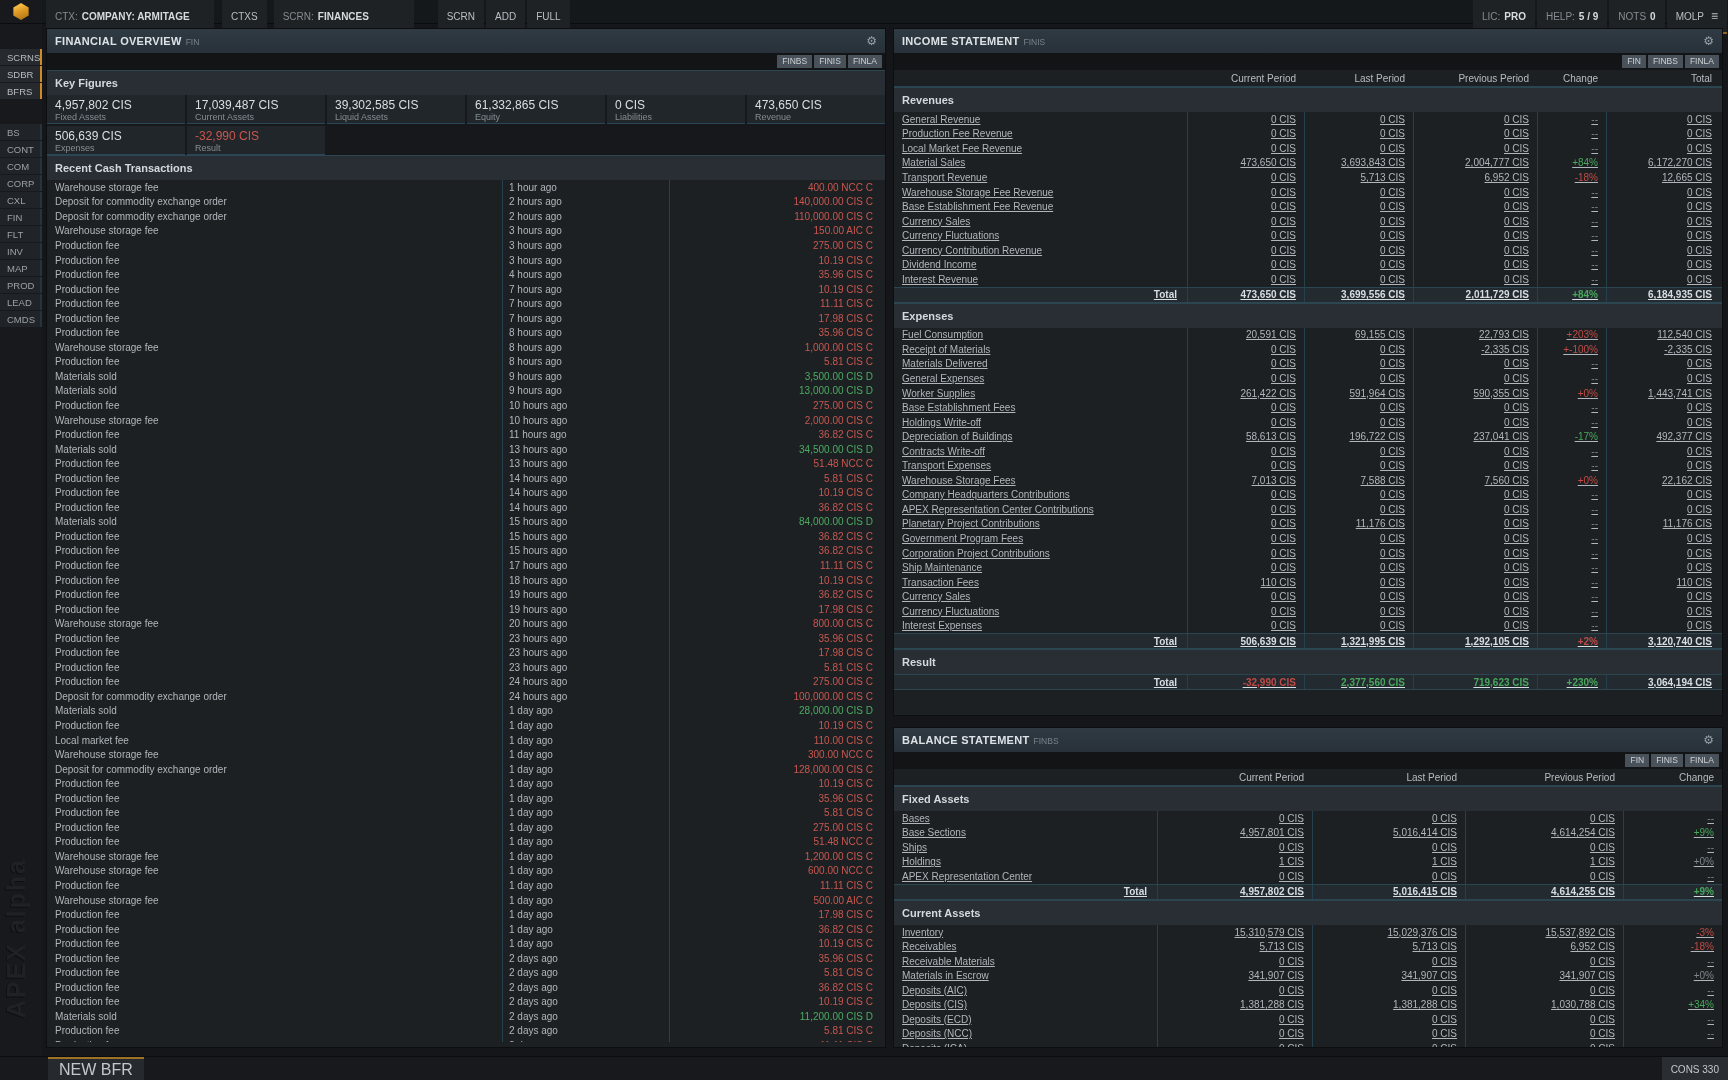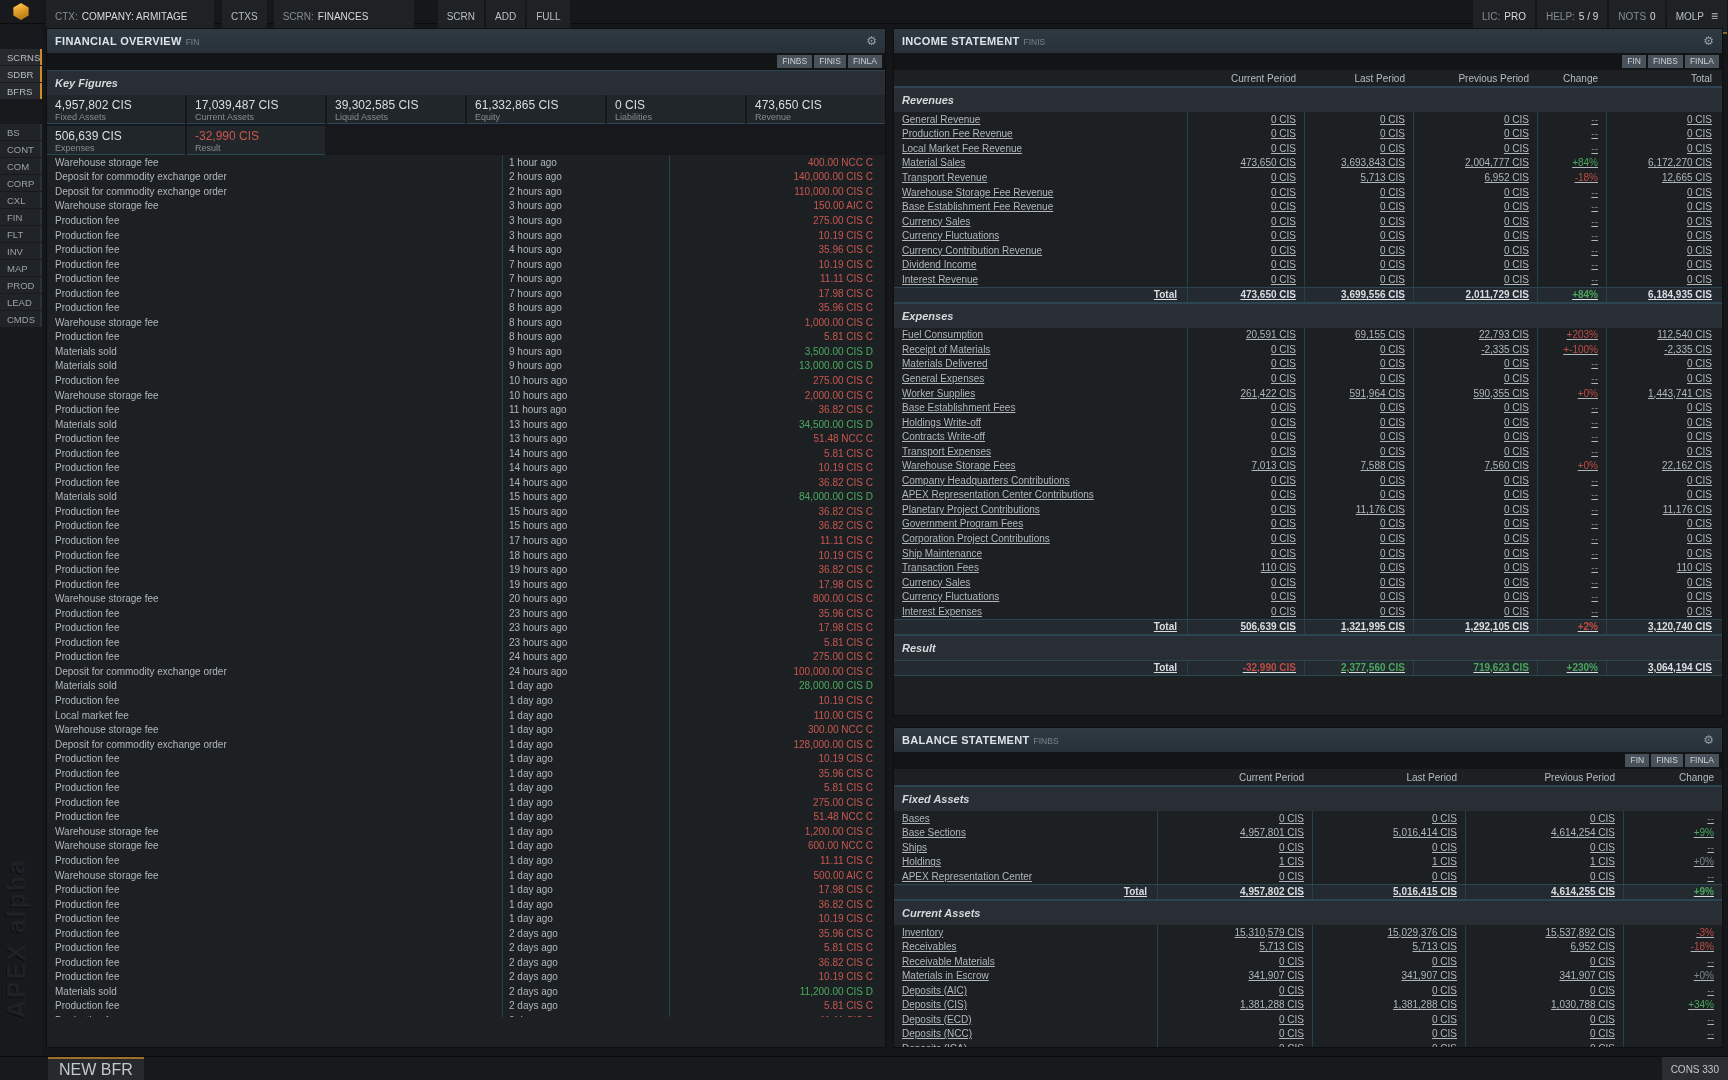--- a/index.html
+++ b/index.html
@@ -11,21 +11,21 @@
   #topbar { top:0; left:0; width:1728px; height:24px; background:#15181b;
     display:flex; align-items:stretch; border-bottom:1px solid #0a0c0e; }
   #logo-cell { width:42px; background:#17191c; display:flex; align-items:center; justify-content:center; }
   .logo-hex { width:17px; height:17px; background:linear-gradient(160deg,#f6bc45 20%,#e09b26 45%,#b97d18 80%);
     clip-path:polygon(50% 0,95% 27%,95% 73%,50% 100%,5% 73%,5% 27%); }
   .tb-cell { display:flex; align-items:center; gap:4px; padding:16px 9px; margin:0 1px;
     background:#1e2225; font-size:10px; white-space:nowrap; }
   .tb-cell.blue { border-bottom:2px solid #2d5a74; }
   .tb-cell.orange { border-bottom:2px solid #8a6526; }
   .tb-pre { color:#858c92; }
-  .tb-val { color:#d7dbde; font-weight:normal; }
+  .tb-val { color:#d7dbde; font-weight:bold; }
   .tb-btn { color:#b9bfc4; }
   .tb-gap { width:22px; }
   .tb-right { margin-left:auto; display:flex; align-items:stretch; }
   .menu-glyph { color:#b9bfc4; font-size:12px; margin-left:3px; }
 
   
   #sidebar { top:24px; left:0; width:42px; height:1032px; background:#17191c; padding-top:25px; }
   .sb-item { height:16px; margin-bottom:1px; display:flex; align-items:center; padding-left:7px;
     font-size:9.5px; color:#9aa1a6; background:#202428; border-right:2px solid #27343c; }
   .sb-item.hot { background:#26292d; border-right:2px solid #d08a26; color:#b7bdc2; }
@@ -47,21 +47,21 @@
   .panel { background:#1c2023; border:1px solid #0c0e10; overflow:hidden; }
   .p-titlebar { height:24px; background:linear-gradient(#2f3a42,#28313a);
     display:flex; align-items:center; padding:0 8px; }
   .p-title { font-size:11px; font-weight:bold; color:#dde2e6; letter-spacing:.3px; }
   .p-code { font-size:8.5px; color:#78828b; margin-left:4px; margin-top:2px; }
   .gear { margin-left:auto; color:#95a1a9; font-size:12px; line-height:1; }
   .p-subbar { height:17px; background:#121416; display:flex; justify-content:flex-end;
     align-items:center; gap:2px; padding:0 3px; }
   .subbtn { background:#49525a; color:#ccd1d5; font-size:8.5px; padding:2px 5px; line-height:1; }
   .sec-hdr { height:19px; background:#282e33; border-top:1px solid #2b4551;
-    display:flex; align-items:center; padding:12px 8px; font-size:11px; font-weight:bold; color:#d4d9dd;font-style:italic; }
+    display:flex; align-items:center; padding:12px 8px; font-size:11px; font-weight:bold; color:#d4d9dd; }
 
   
   #kf-grid { display:grid; grid-template-columns:repeat(6,1fr); grid-auto-rows:29px;
     gap:2px; background:#16181b; }
   .kf-cell { background:#21262a; padding:3px 8px 0; border-bottom:1px solid #2b4757; }
   .kf-val { font-size:12px; color:#dadfe3; line-height:1.2; }
   .kf-lbl { font-size:9px; color:#868d93; }
 
   
   .t-colhdr { display:flex; height:17px; align-items:center; font-size:10px;
@@ -262,20 +262,23 @@
       <div class="kf-cell">
         <div class="kf-val">506,639 CIS</div>
         <div class="kf-lbl">Expenses</div>
       </div>
 
       <div class="kf-cell">
         <div class="kf-val neg">-32,990 CIS</div>
         <div class="kf-lbl">Result</div>
       </div>
     </div>
+  <div class="sec-hdr">
+    <span>Recent Cash Transactions</span>
+  </div>
   <div style="overflow:hidden;height:862px;">
 
       <div class="tx-row">
         <span class="tx-desc">Warehouse storage fee</span>
         <span class="tx-booked">1 hour ago</span>
         <span class="tx-amt neg">400.00 NCC C</span>
       </div>
 
       <div class="tx-row">
         <span class="tx-desc">Deposit for commodity exchange order</span>
@@ -840,20 +843,28 @@
 
       <div class="st-row">
         <span class="c-lbl">Holdings Write-off</span>
         <span class="c-n1 num">0 CIS</span>
         <span class="c-n2 num">0 CIS</span>
         <span class="c-n3 num">0 CIS</span>
         <span class="c-chg num">--</span>
         <span class="c-tot num">0 CIS</span>
       </div>
 
+      <div class="st-row">
+        <span class="c-lbl">Depreciation of Buildings</span>
+        <span class="c-n1 num">58,613 CIS</span>
+        <span class="c-n2 num">196,722 CIS</span>
+        <span class="c-n3 num">237,041 CIS</span>
+        <span class="c-chg num green">-17%</span>
+        <span class="c-tot num">492,377 CIS</span>
+      </div>
 
       <div class="st-row">
         <span class="c-lbl">Contracts Write-off</span>
         <span class="c-n1 num">0 CIS</span>
         <span class="c-n2 num">0 CIS</span>
         <span class="c-n3 num">0 CIS</span>
         <span class="c-chg num">--</span>
         <span class="c-tot num">0 CIS</span>
       </div>
 

